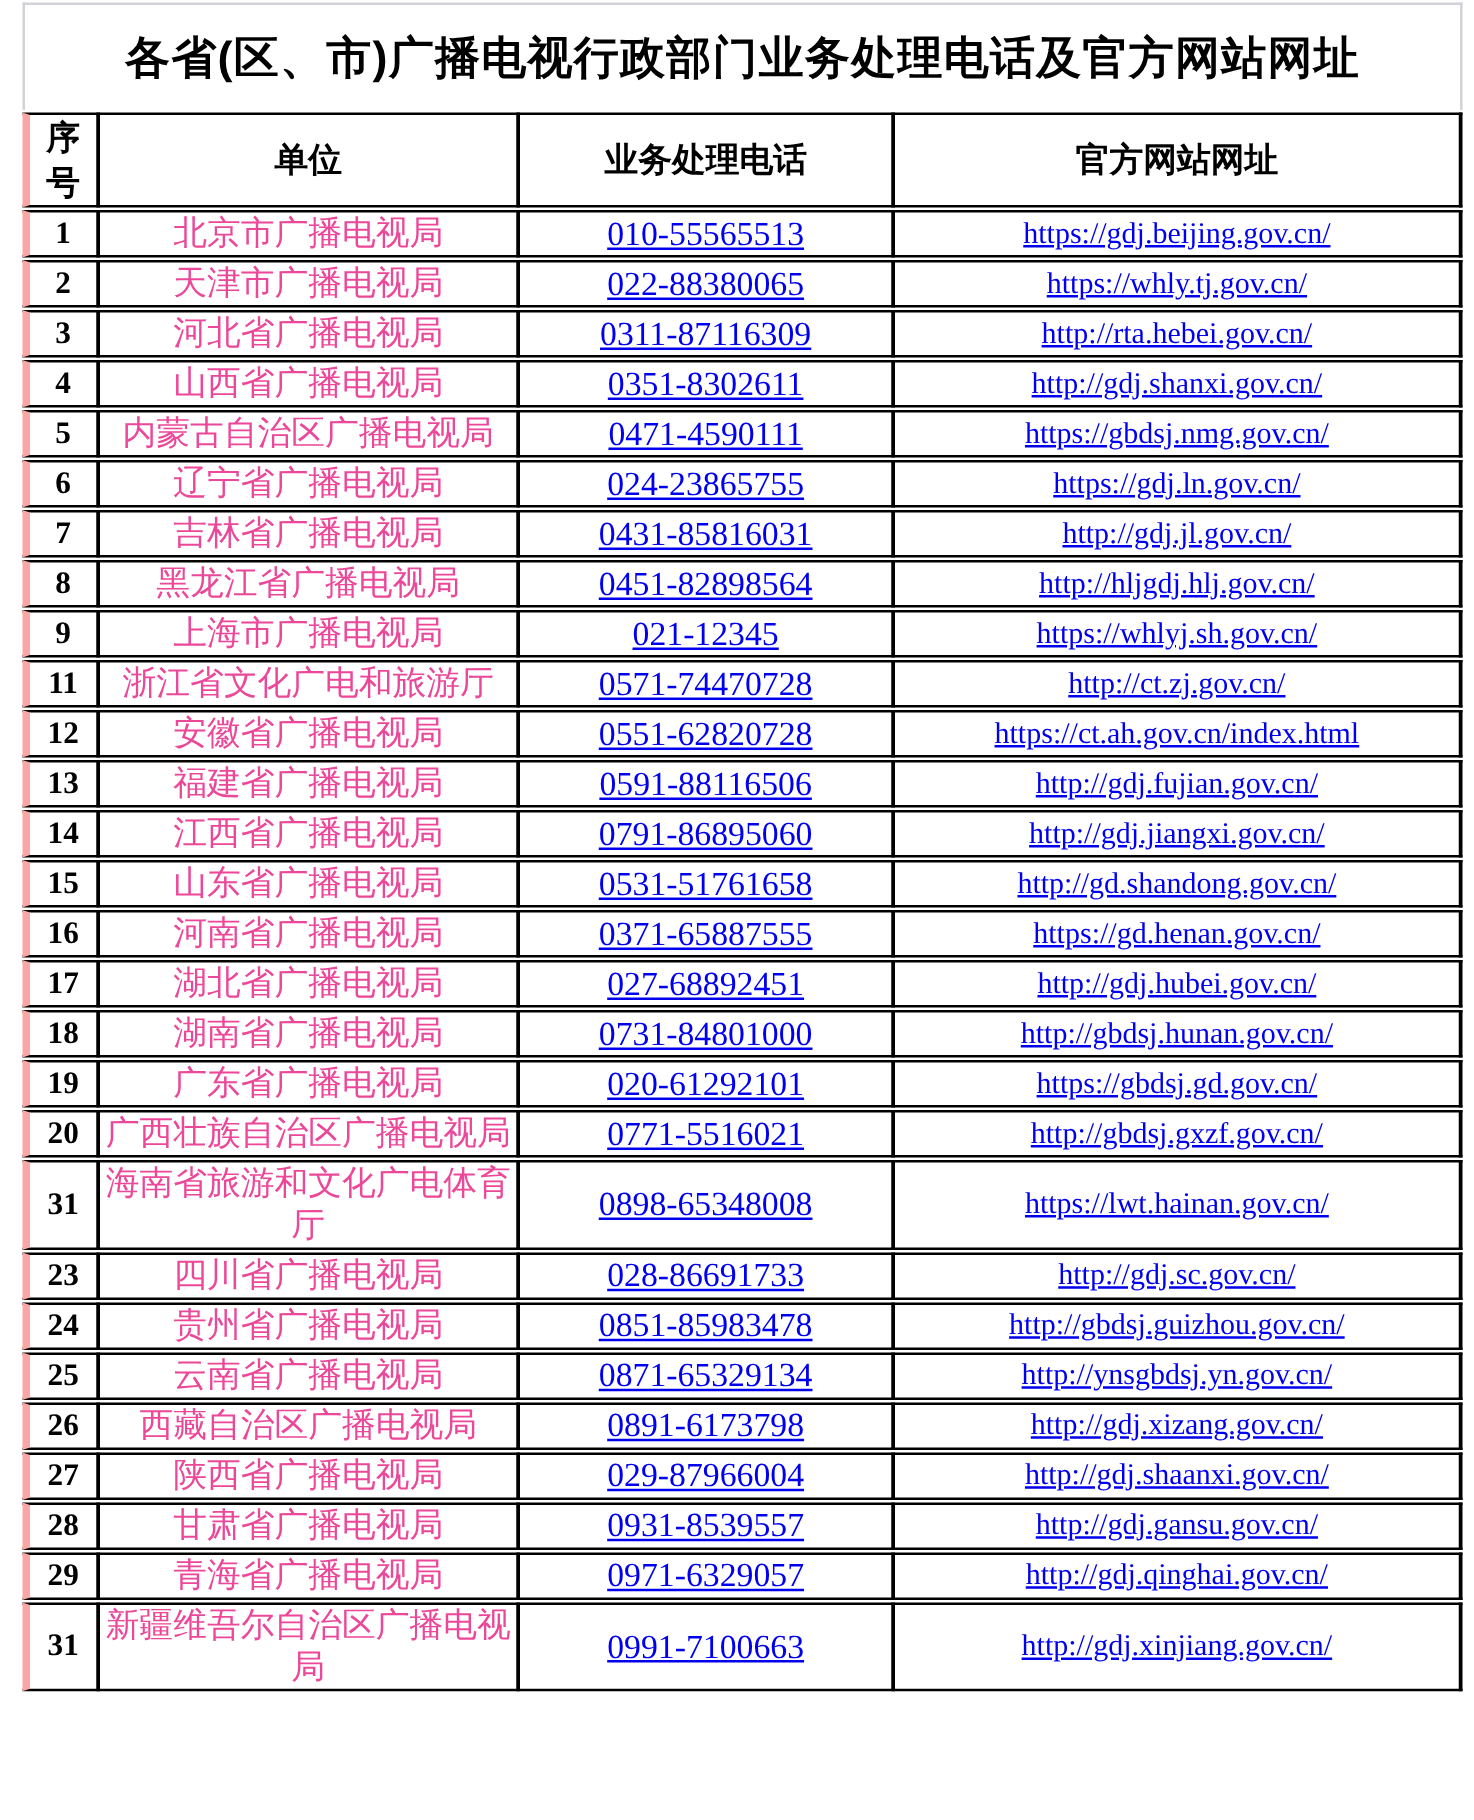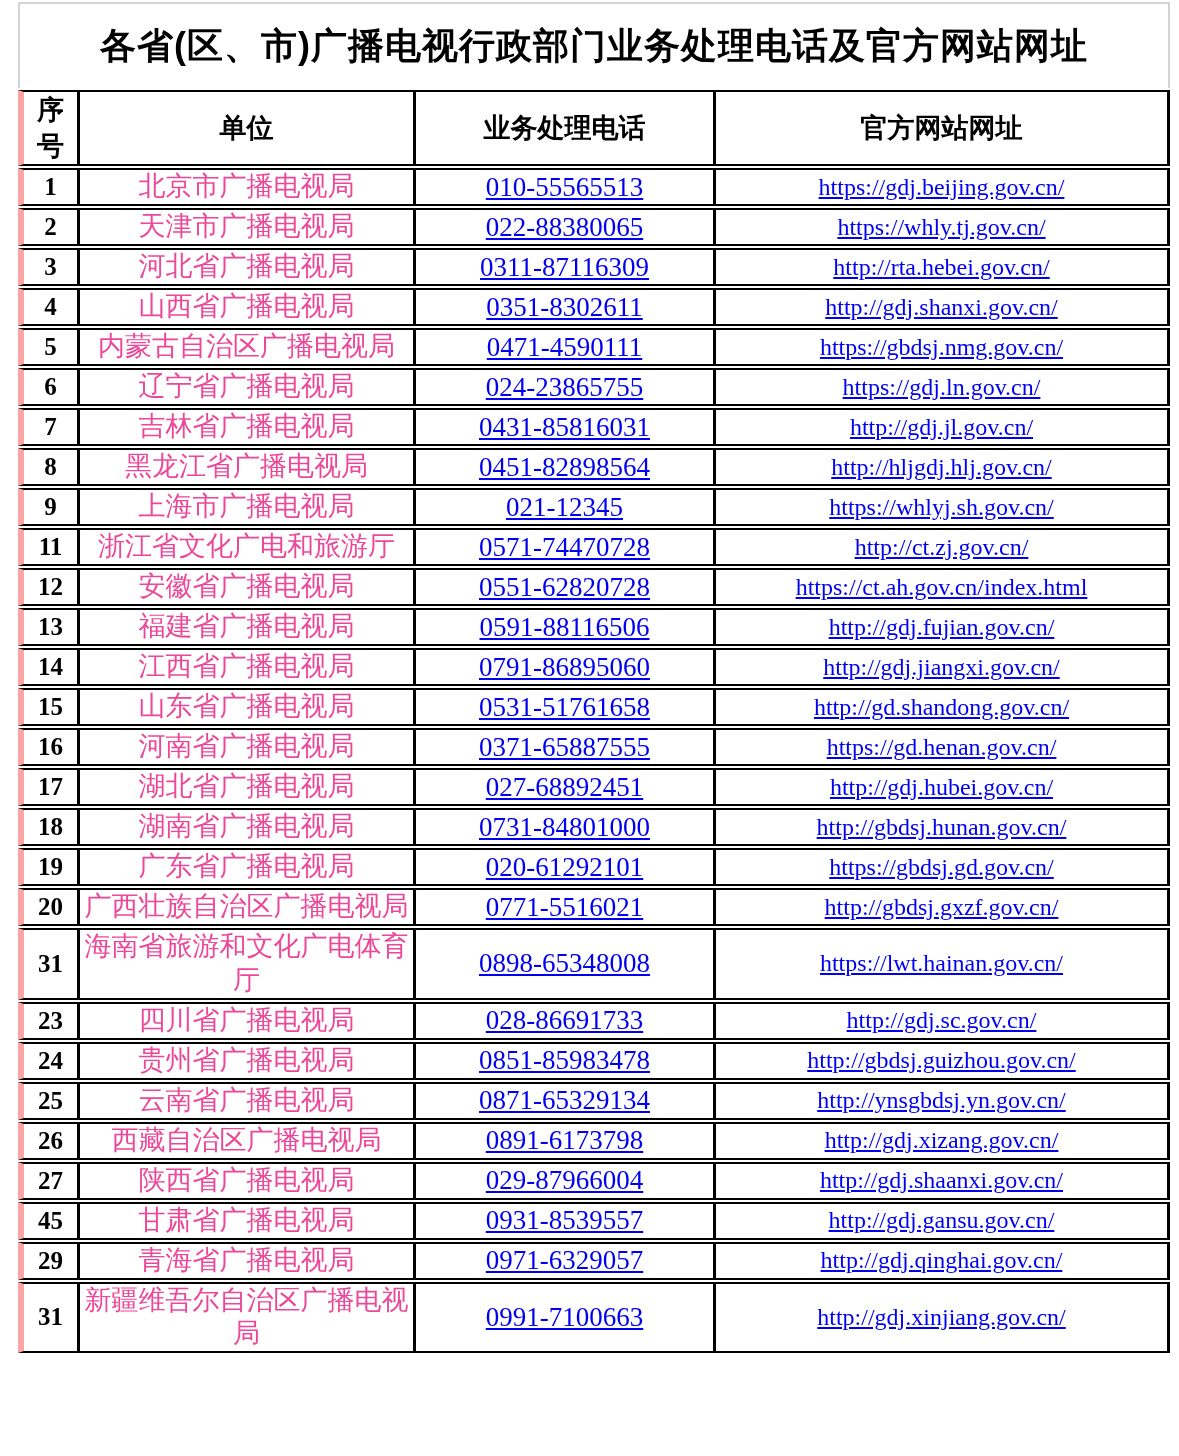--- a/index.html
+++ b/index.html
@@ -253,21 +253,21 @@
           <td><a class="lnk phone">0891-6173798</a></td>
           <td><a class="lnk site">http://gdj.xizang.gov.cn/</a></td>
         </tr>
         <tr>
           <td class="no">27</td>
           <td class="unit">陕西省广播电视局</td>
           <td><a class="lnk phone">029-87966004</a></td>
           <td><a class="lnk site">http://gdj.shaanxi.gov.cn/</a></td>
         </tr>
         <tr>
-          <td class="no">45</td>
+          <td class="no">28</td>
           <td class="unit">甘肃省广播电视局</td>
           <td><a class="lnk phone">0931-8539557</a></td>
           <td><a class="lnk site">http://gdj.gansu.gov.cn/</a></td>
         </tr>
         <tr>
           <td class="no">29</td>
           <td class="unit">青海省广播电视局</td>
           <td><a class="lnk phone">0971-6329057</a></td>
           <td><a class="lnk site">http://gdj.qinghai.gov.cn/</a></td>
         </tr>

